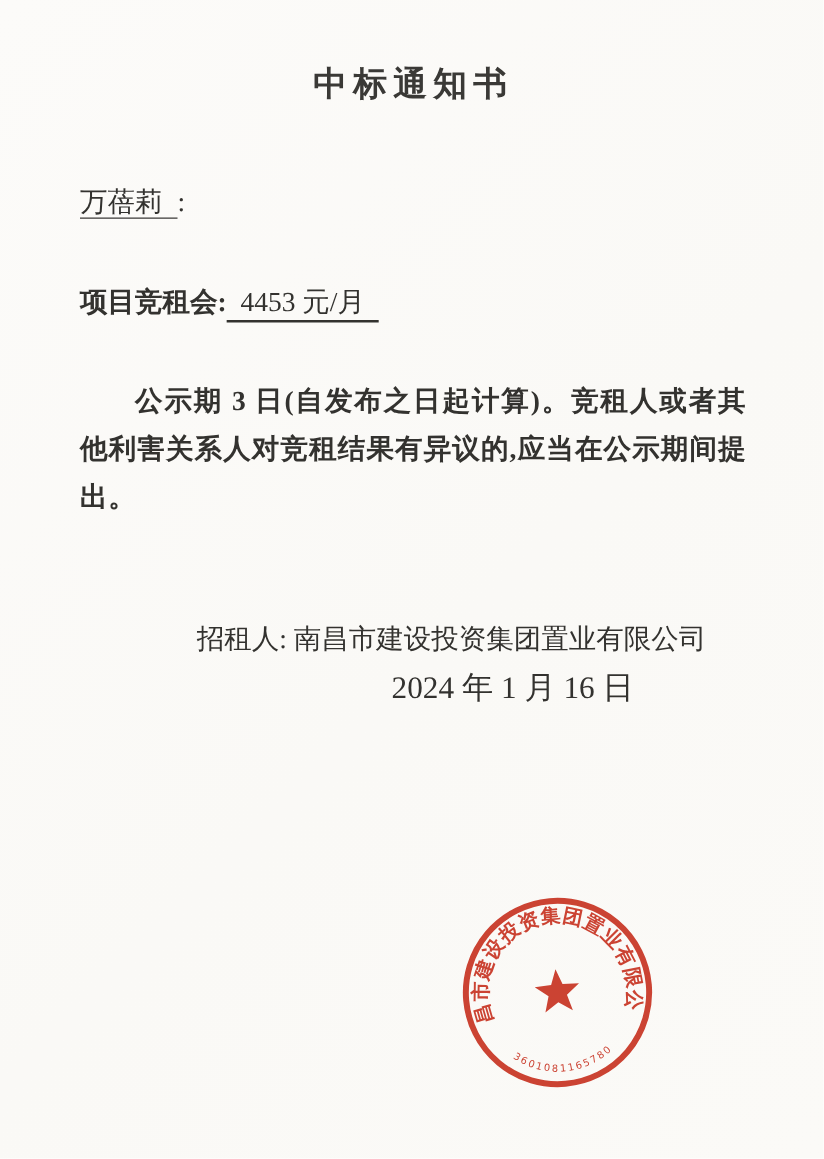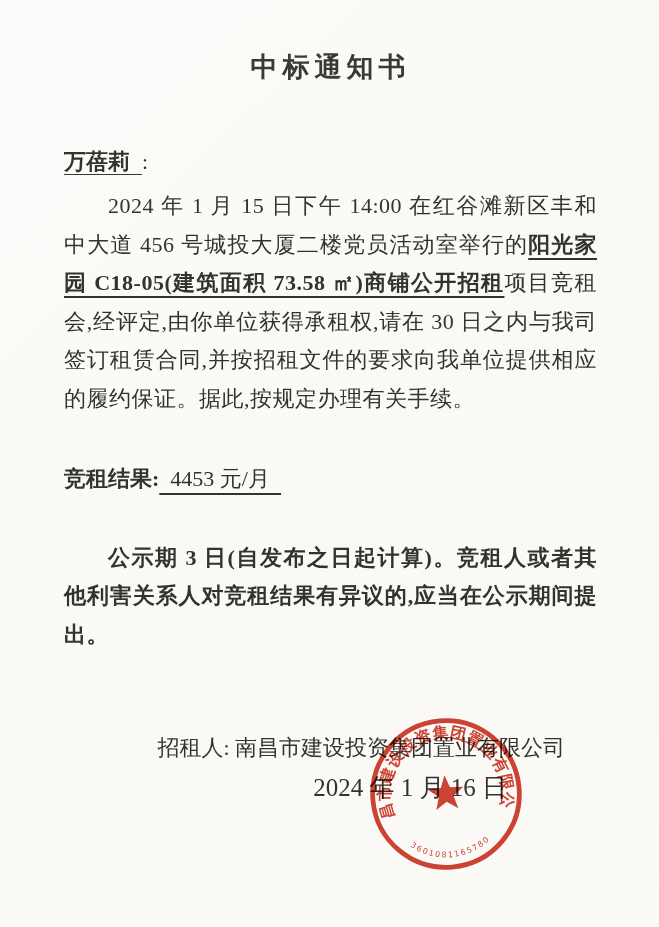--- a/index.html
+++ b/index.html
@@ -21,21 +21,21 @@
     letter-spacing:5px;
     line-height:35px;
     color:#3a3936;
   }
   .salutation {
     margin-top:58px;
     font-size:22px;
     line-height:38px;
   }
   .salutation .name {
-    font-weight:700;
+    font-weight:400;
     border-bottom:1.6px solid #3a3936;
     padding-right:12px;
   }
   .body-para {
     margin-top:6px;
     font-size:22px;
     line-height:38.5px;
     text-align:justify;
     text-indent:2em;
     letter-spacing:0.5px;
@@ -100,26 +100,23 @@
 <body>
 
 <div class="page">
 
   <div class="doc-title">中标通知书</div>
 
   <div class="salutation">
     <span class="name">万蓓莉</span><span>:</span>
   </div>
 
-  <p class="body-para">
-    <span>2024 年 1 月 15 日下午 14:00 在红谷滩新区丰和中大道 456 号城投大厦二楼党员活动室举行的</span><span class="highlight">阳光家园 C18-05(建筑面积 73.58 ㎡)商铺公开招租</span><span>项目竞租会,经评定,由你单位获得承租权,请在 30 日之内与我司签订租赁合同,并按招租文件的要求向我单位提供相应的履约保证。据此,按规定办理有关手续。</span>
-  </p>
 
   <div class="result-line">
-    <span class="result-label">竞租结果:</span><span class="result-value">  4453 元/月  </span>
+    <span class="result-label">项目竞租会:</span><span class="result-value">  4453 元/月  </span>
   </div>
 
   <p class="notice-para">公示期 3 日(自发布之日起计算)。竞租人或者其他利害关系人对竞租结果有异议的,应当在公示期间提出。</p>
 
 
 
   <div class="sign-lessor">招租人: 南昌市建设投资集团置业有限公司</div>
 
   <div class="sign-date">2024 年 1 月 16 日</div>
 

